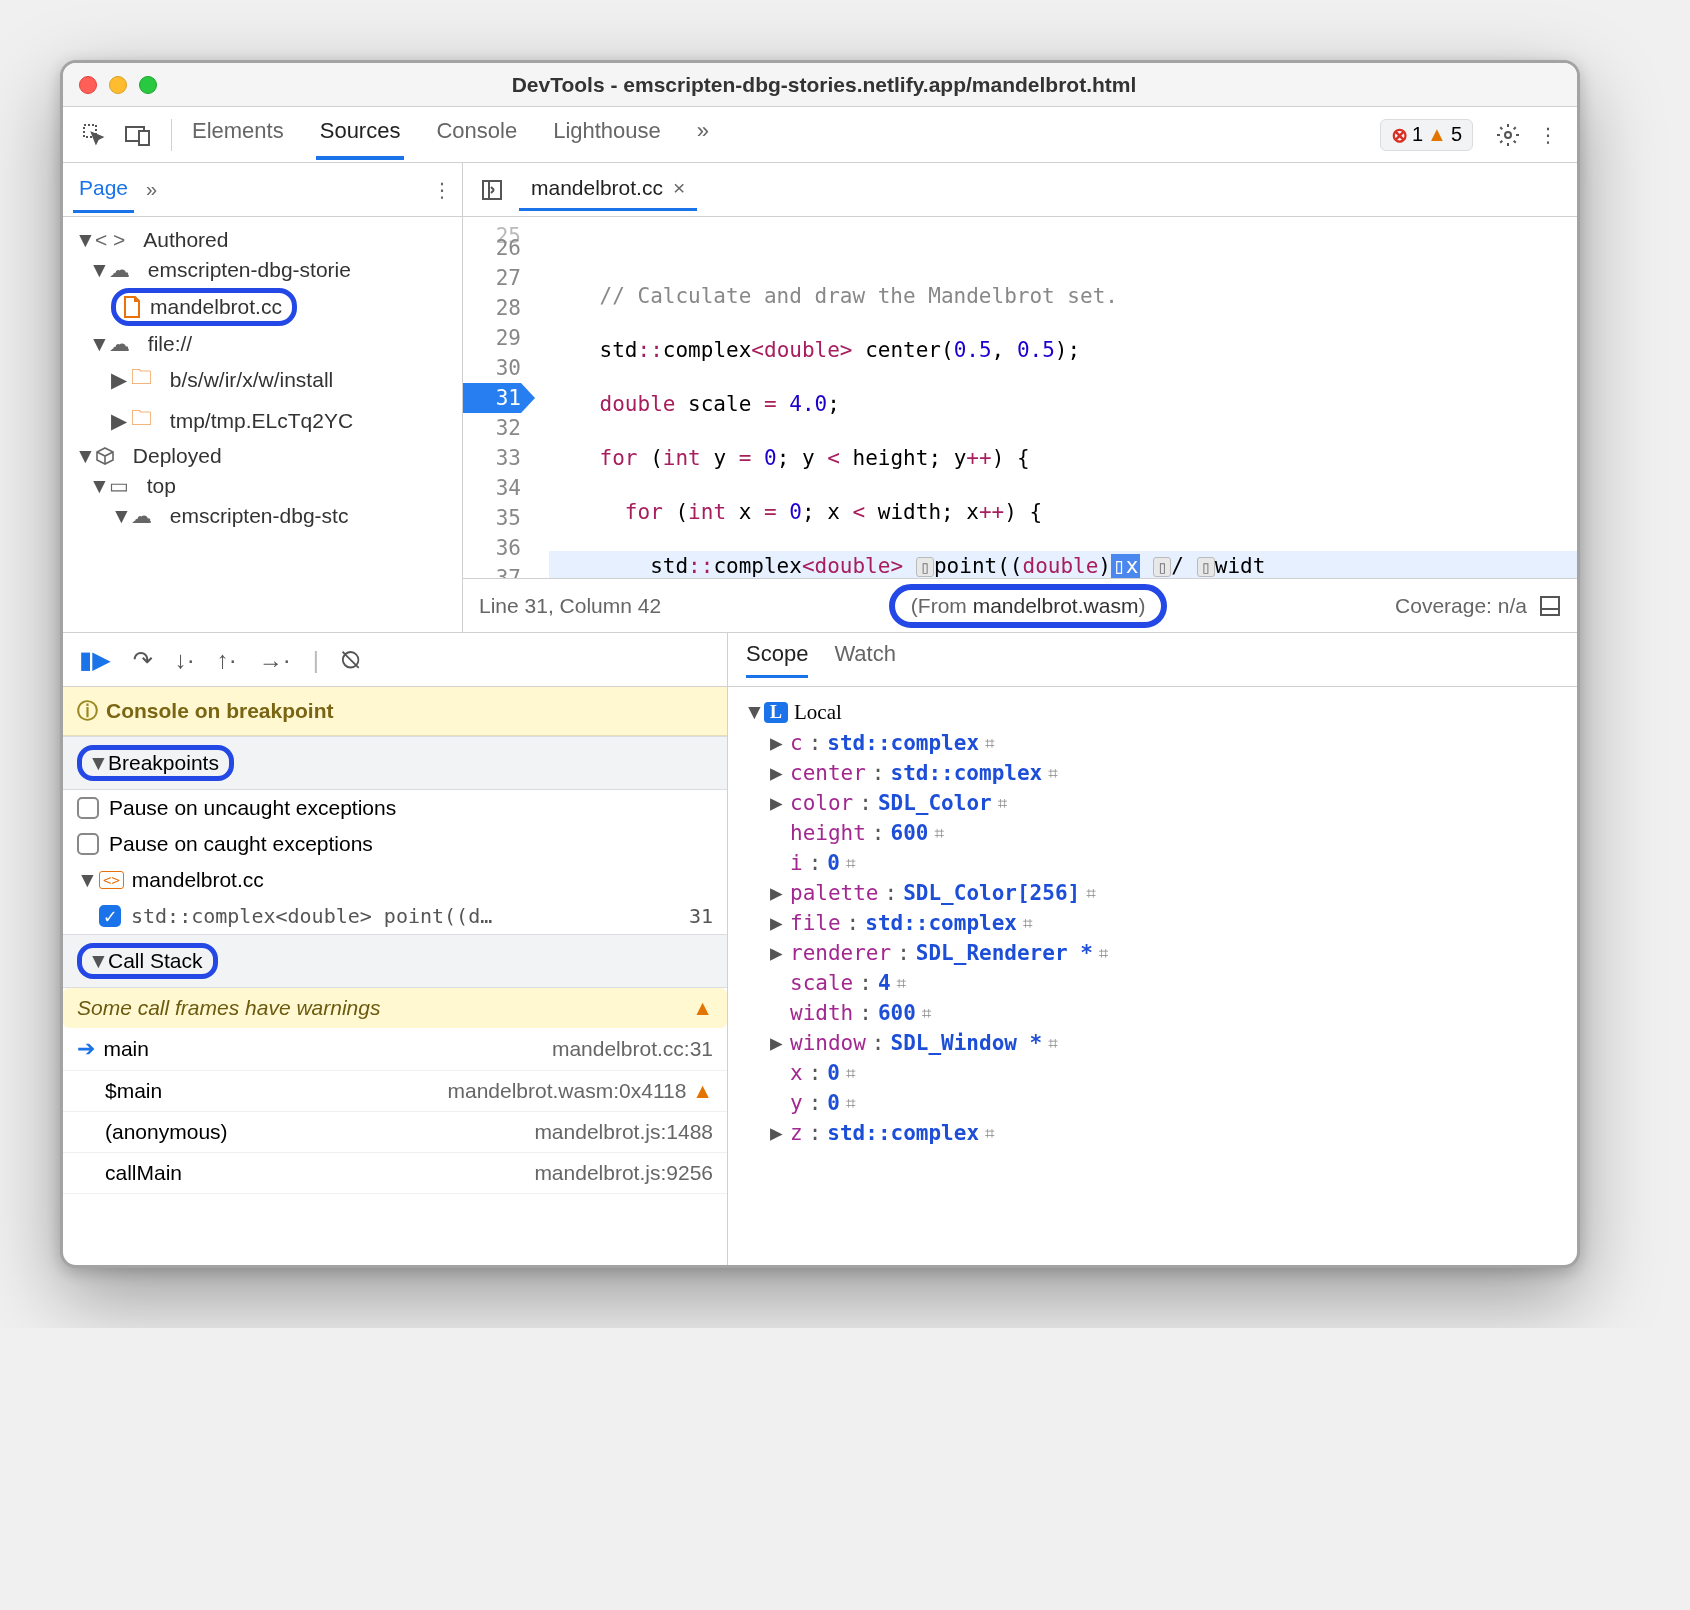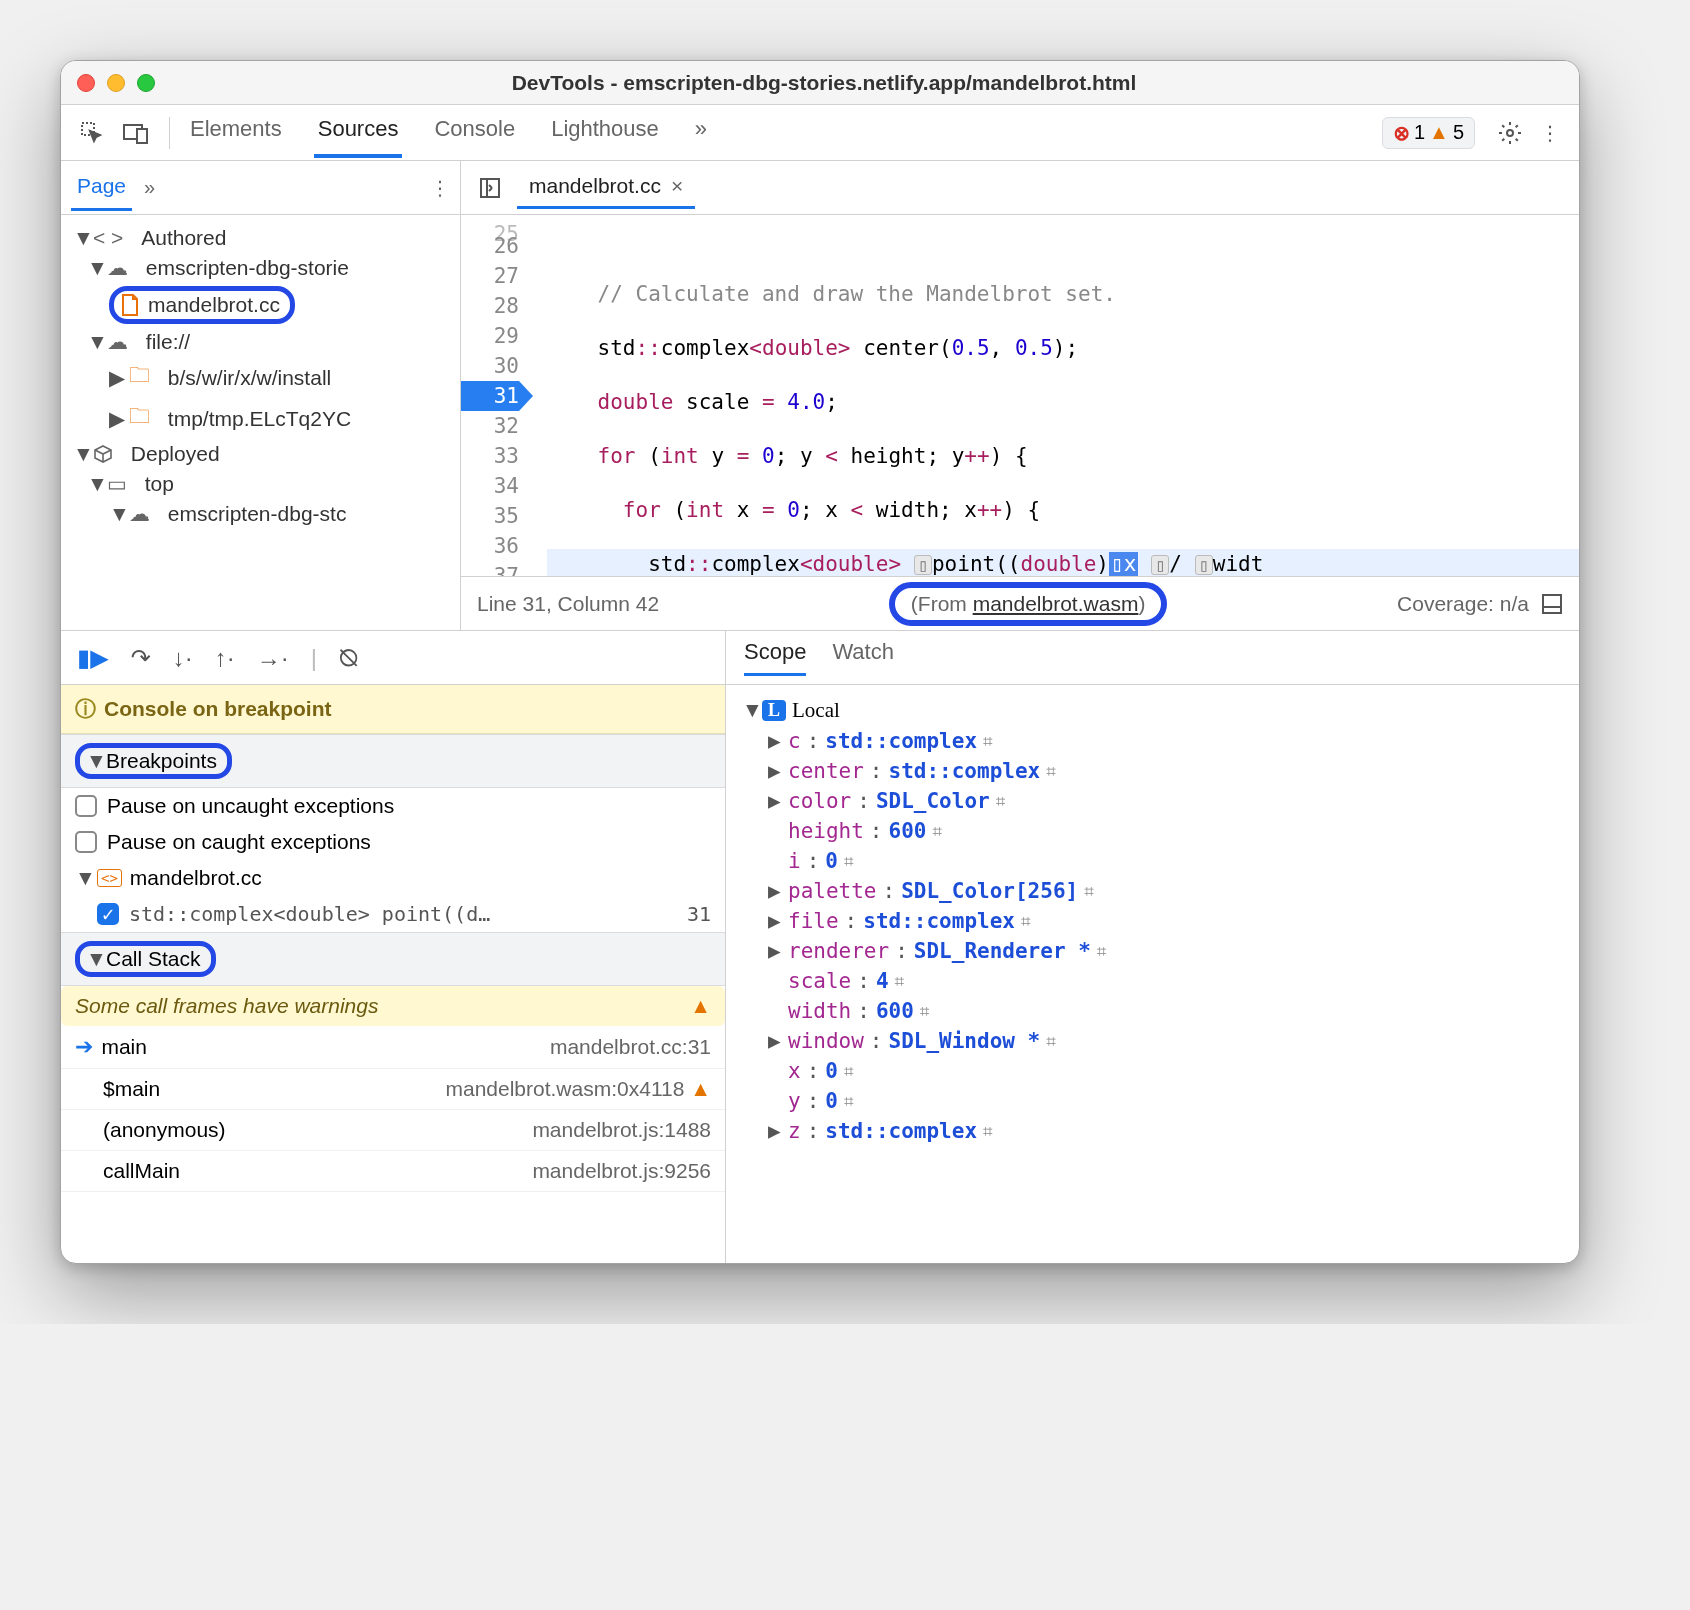--- a/index.html
+++ b/index.html
@@ -8,21 +8,21 @@
     background: #f0f0f0;
     padding: 60px;
     font-size: 20px;
   }
   .window {
     width: 1520px;
     background: #fff;
     border-radius: 16px;
     box-shadow: 0 30px 80px rgba(0,0,0,0.35), 0 4px 16px rgba(0,0,0,0.2);
     overflow: hidden;
-    border: 1px solid #a3a3a3;
+    border: 3px solid #a3a3a3;
   }
   .titlebar {
     background: #f5f5f5;
     height: 44px;
     display: flex;
     align-items: center;
     padding: 0 16px;
     border-bottom: 1px solid #d0d0d0;
   }
   .traffic { display:flex; gap:12px; }
@@ -71,21 +71,21 @@
   .code div{ height:30px; line-height:30px;}
   .hl-line{ background:#e6f0fe;}
   .c-comment{color:#888;}
   .c-kw{color:#a71d5d;}
   .c-num{color:#1c00cf;}
   .c-op{color:#a71d5d;}
   .inline-box{background:#e8e8e8;border:1px solid #bbb;border-radius:3px;padding:0 3px;color:#777;display:inline-block;line-height:18px;font-size:17px;}
 
   .statusbar{ display:flex; align-items:center; justify-content:space-between; padding:8px 16px; border-top:1px solid #d0d0d0; font-size:21px; color:#666; height:54px;}
   .from-pill{ border:6px solid #2448e6; border-radius:22px; padding:4px 16px;}
-  .from-pill .link{ text-decoration:underline; color:#333;}
+  .from-pill .link{ color:#333;}
 
   .lower { display:flex; height:632px;}
   .left-debug{ width:665px; border-right:1px solid #d0d0d0; display:flex; flex-direction:column;}
   .dbg-toolbar{ display:flex; align-items:center; gap:22px; padding:8px 16px; border-bottom:1px solid #d0d0d0; height:54px; color:#555; font-size:24px;}
   .dbg-toolbar .blue{ color:#1a73e8;}
   .paused{ background:#fff8d0; padding:10px 14px; border-bottom:1px solid #e6e0b5; color:#7a6514; font-weight:600; font-size:21px; display:flex; align-items:center; gap:8px;}
   .section-h{ background:#f1f3f4; padding:8px 14px; border-top:1px solid #dadce0; border-bottom:1px solid #dadce0; font-size:21px; display:flex; align-items:center;}
   .ring-sm{ border:5px solid #2448e6; border-radius:16px; padding:1px 10px 1px 6px; display:inline-flex; align-items:center; gap:6px;}
   .chk-row{ display:flex; align-items:center; gap:10px; padding:6px 14px; font-size:21px;}
   .chk{ width:22px; height:22px; border:2px solid #888; border-radius:5px; display:inline-flex;align-items:center;justify-content:center;}

